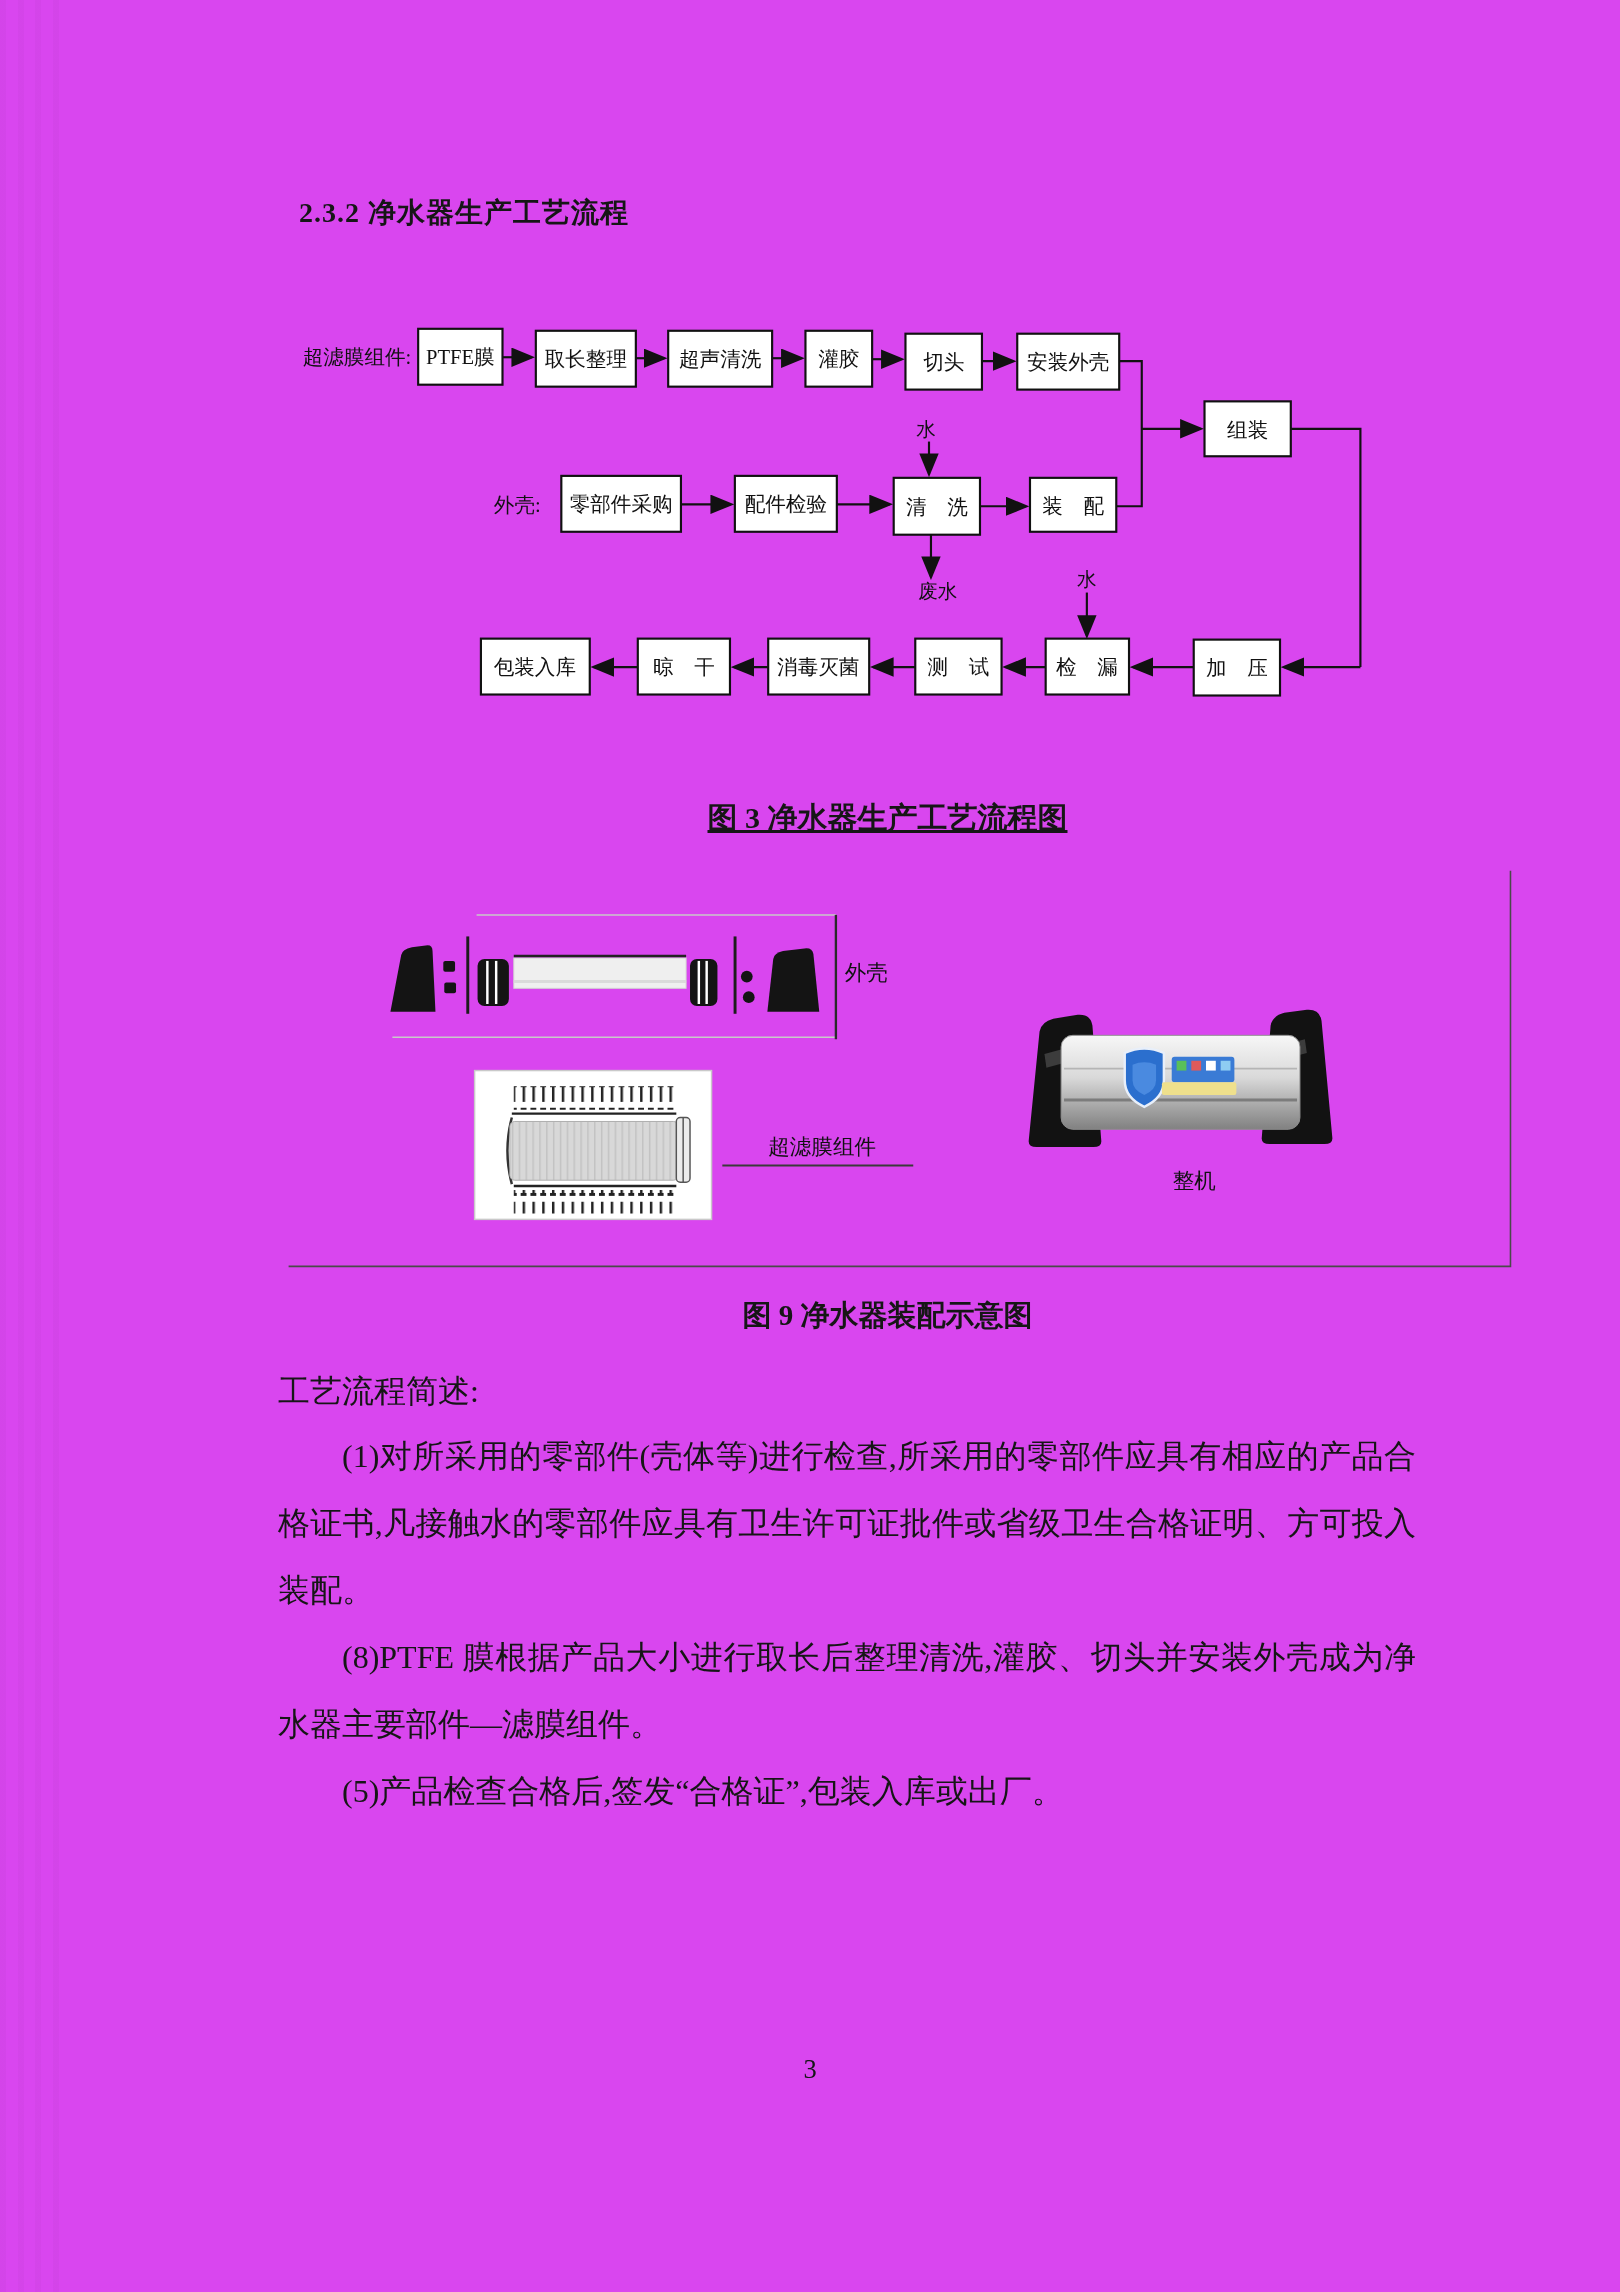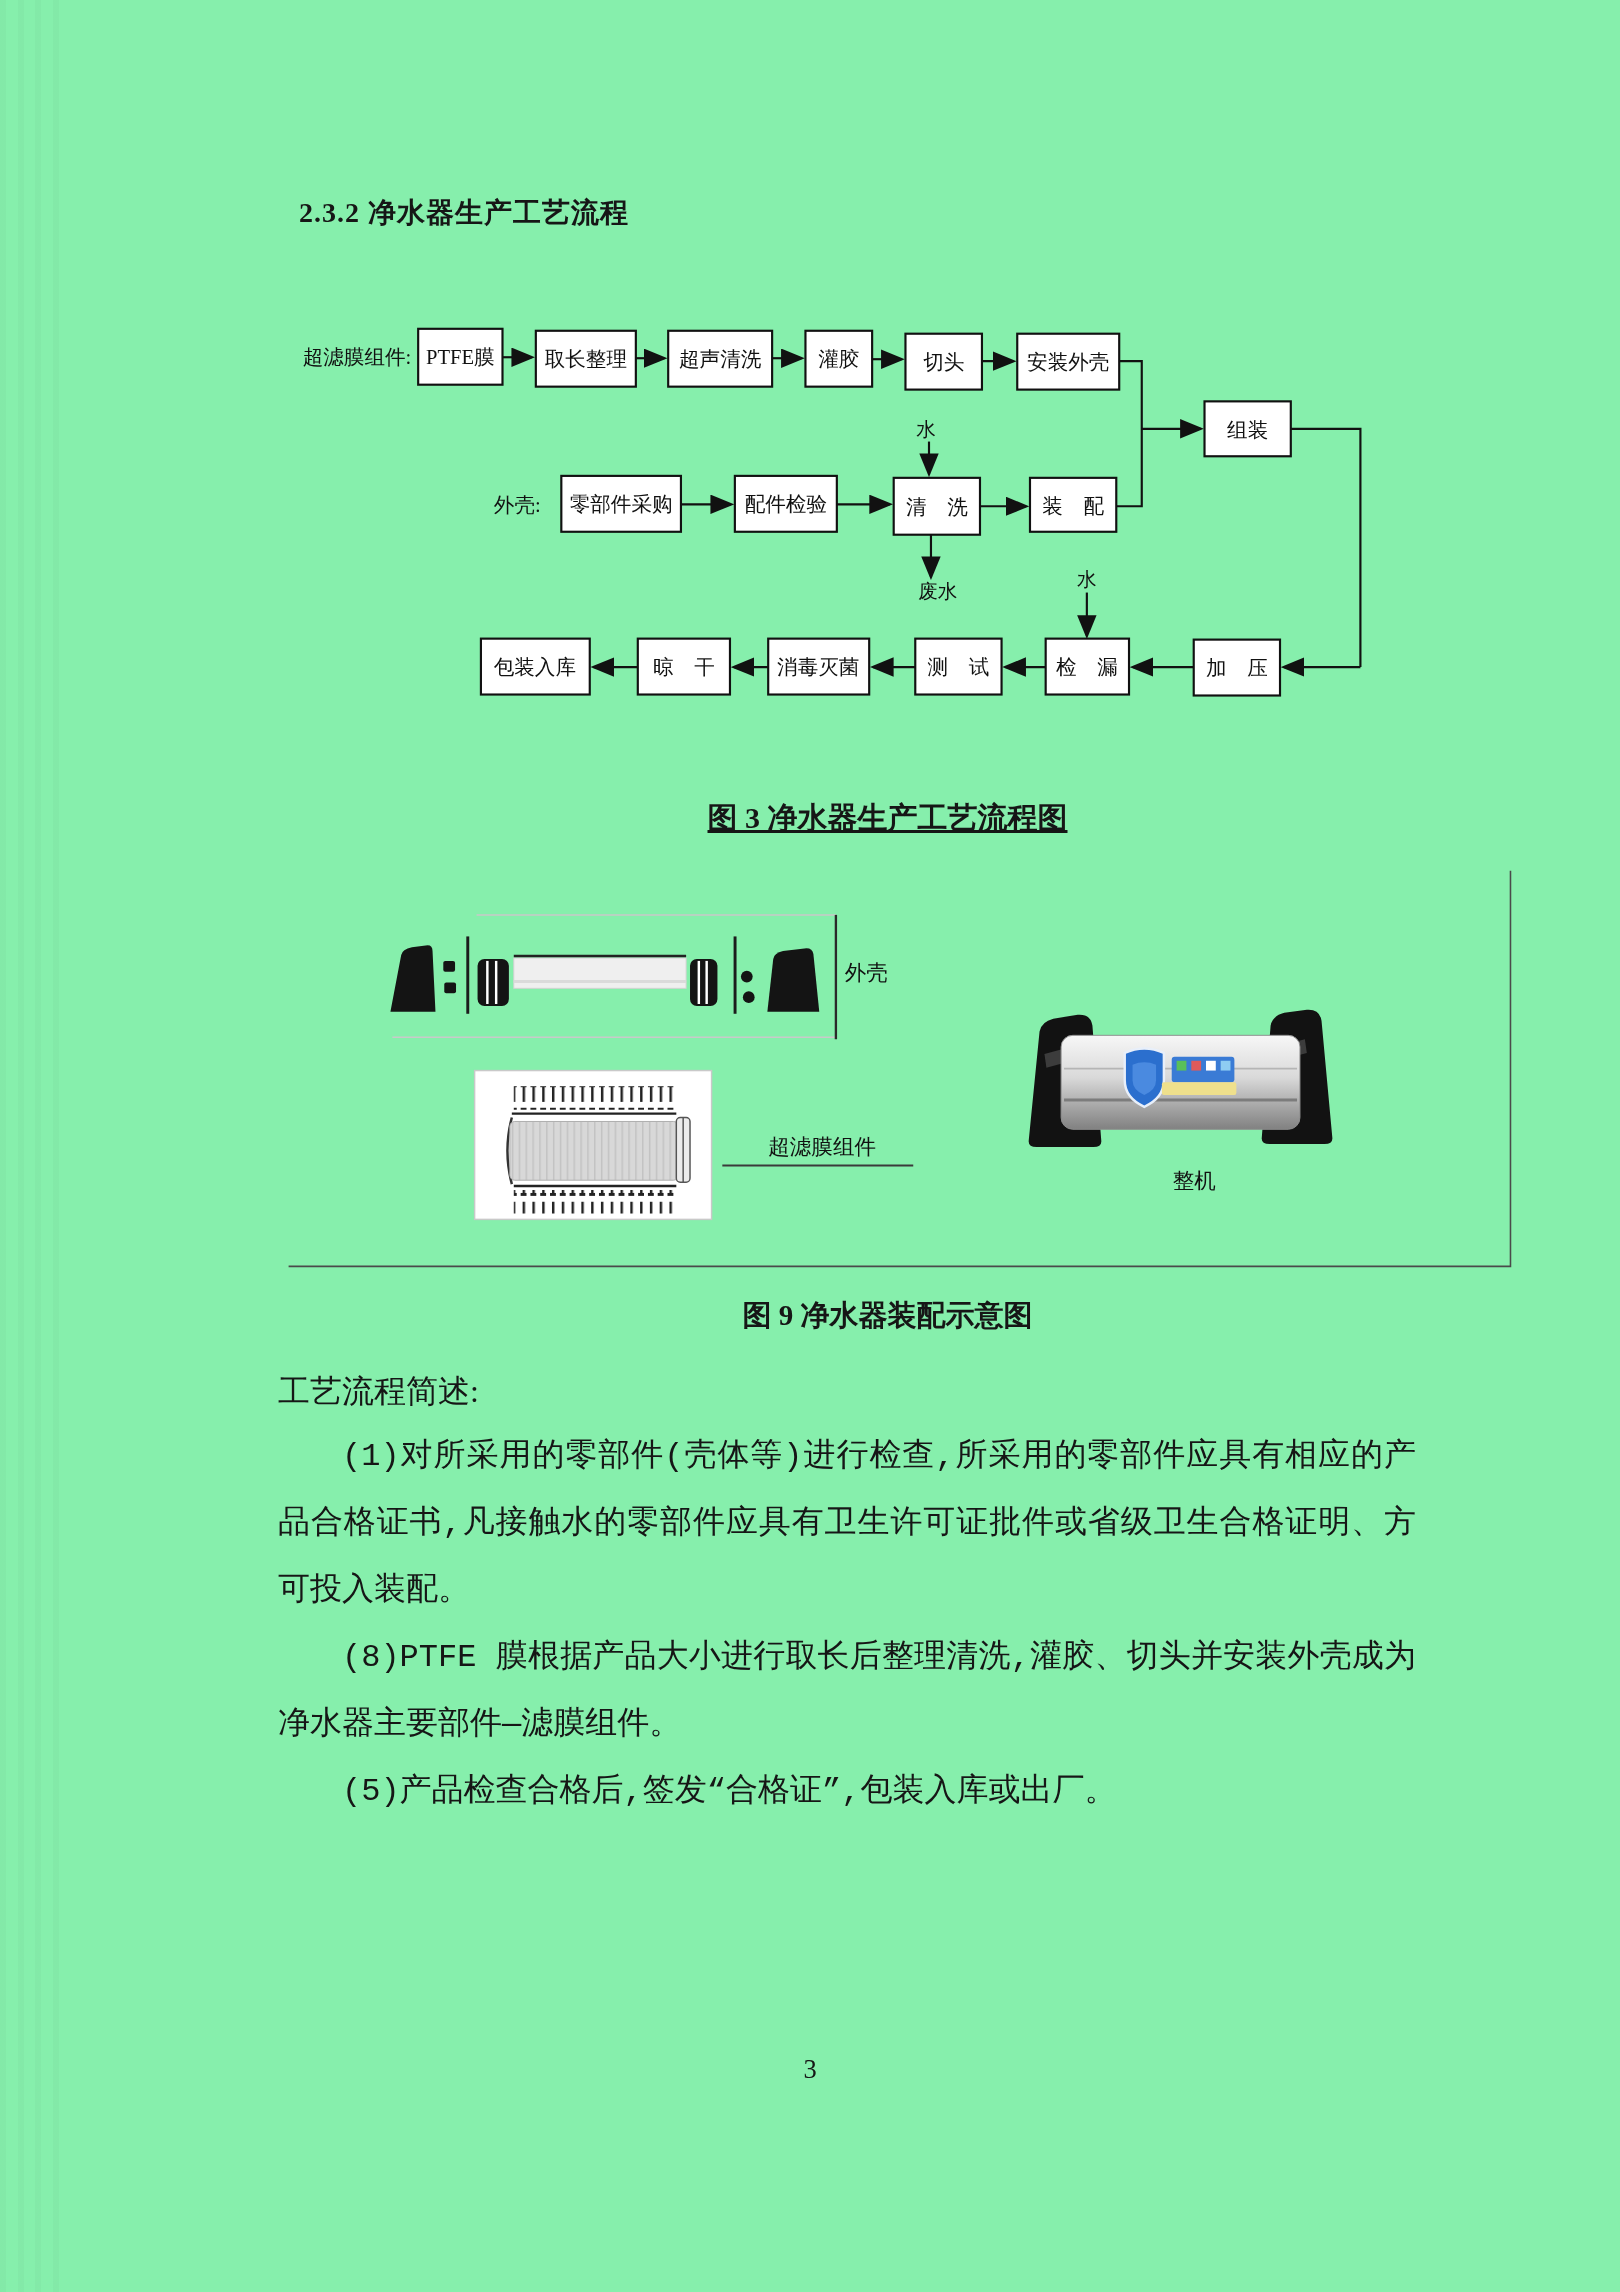--- a/index.html
+++ b/index.html
@@ -1,35 +1,35 @@
 <!DOCTYPE html>
 <html><head>
 <meta charset="utf-8">
 <style>
   html,body { margin:0; padding:0; background:#9a9a9a; }
   .page {
     position:relative; width:1620px; height:2293px; margin:0 auto;
-    background:#86efac; overflow:hidden;
+    background:#d946ef; overflow:hidden;
     font-family:"Liberation Serif", serif; color:#161616;
   }
   
   .page::before{
     content:""; position:absolute; left:0; top:0; bottom:0; width:59px;
     background:repeating-linear-gradient(90deg, rgba(0,0,0,0.025) 0 5.9px, rgba(0,0,0,0) 5.9px 17.6px);
     pointer-events:none;
   }
   .abs { position:absolute; }
   .heading { left:299px; top:194px; font-size:28px; font-weight:bold; letter-spacing:1px; }
   .caption { left:265px; width:1245px; text-align:center; font-weight:bold; }
   .caption3 { top:798px; font-size:30px;text-decoration:underline; }
   .caption4 { top:1296px; font-size:29px; }
   .intro { left:278px; top:1358px; font-size:32px; line-height:67px; }
   .bodytext { left:278px; top:1423px; width:1138px; font-size:32px; line-height:67px;
               text-align:justify; }
-  .bodytext p { margin:0; text-indent:2em;font-family:Liberation Mono, monospace; }
+  .bodytext p { margin:0; text-indent:2em; }
   .pageno { left:0; top:2054px; width:1620px; text-align:center; font-size:26.5px; }
   svg text { font-family:"Liberation Serif", serif; fill:#111; }
   svg .boxlabel { font-size:21px; }
   svg .rowlabel { font-size:21px; }
   svg .ann { font-size:20px; }
   svg .figlabel { font-size:22px; }
   svg .node { fill:#fff; stroke:#111; stroke-width:2.2; }
   svg .flowline { stroke:#111; stroke-width:2.2; fill:none; }
 </style>
 </head>

